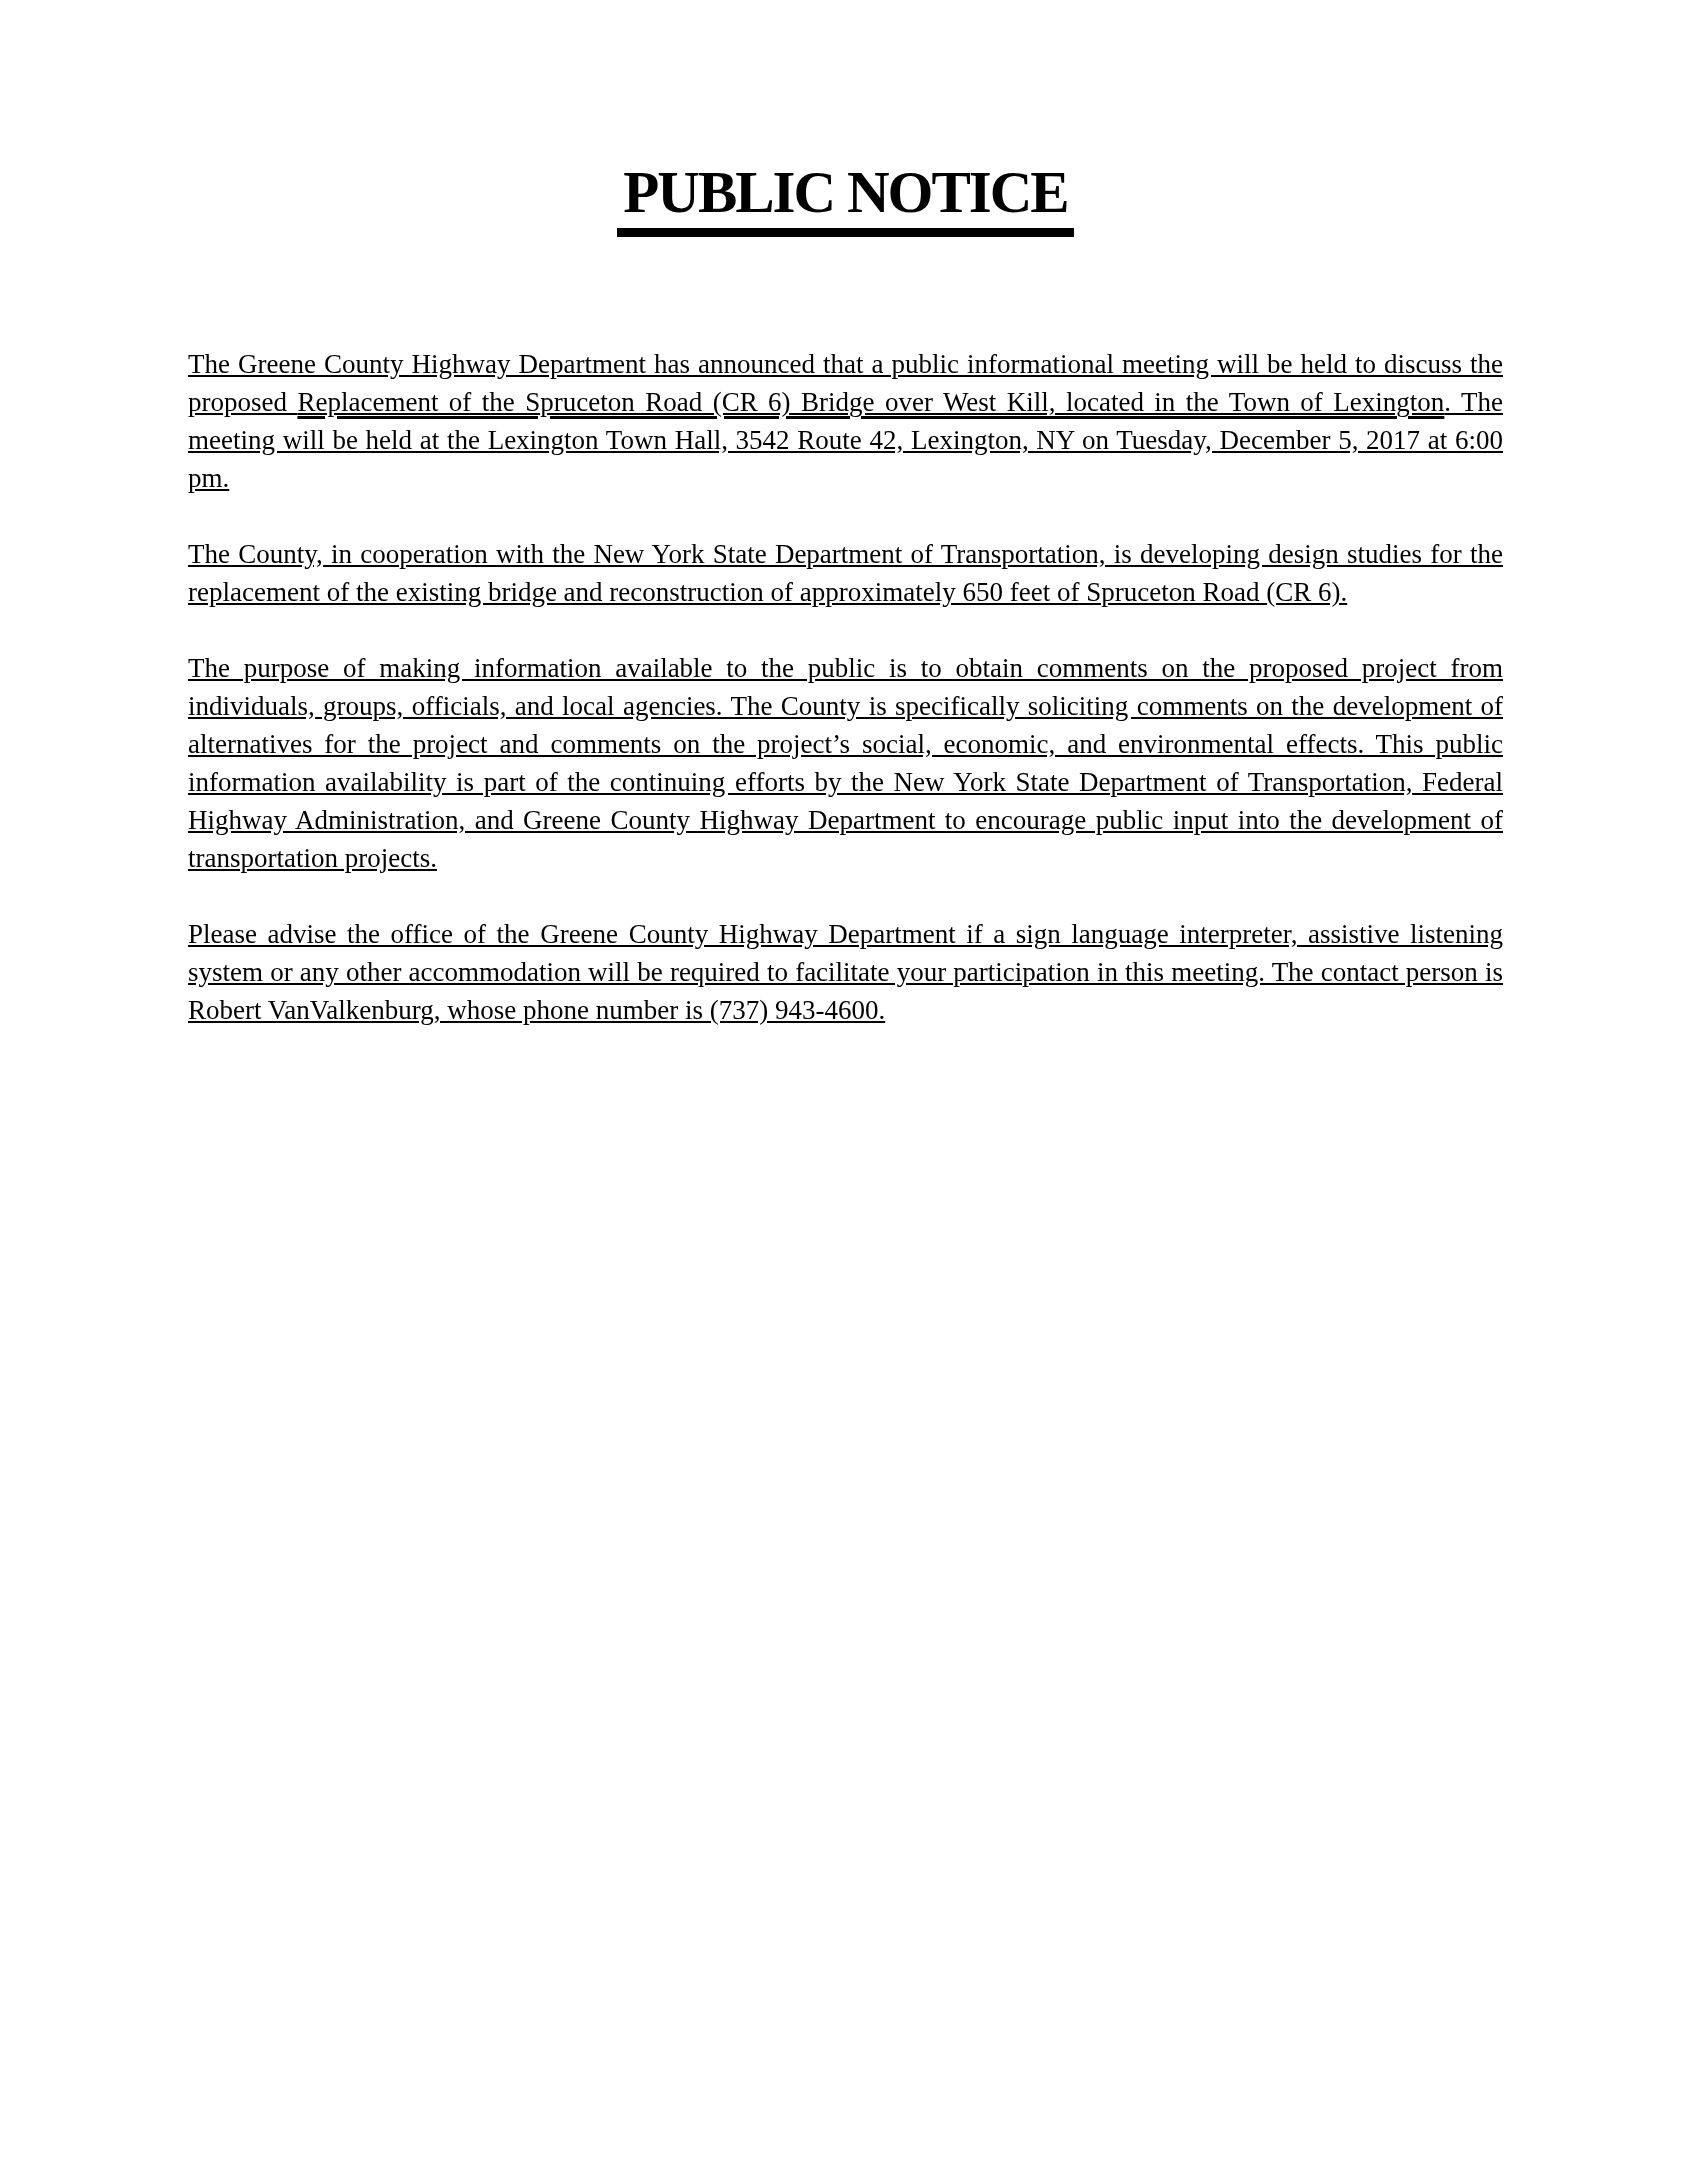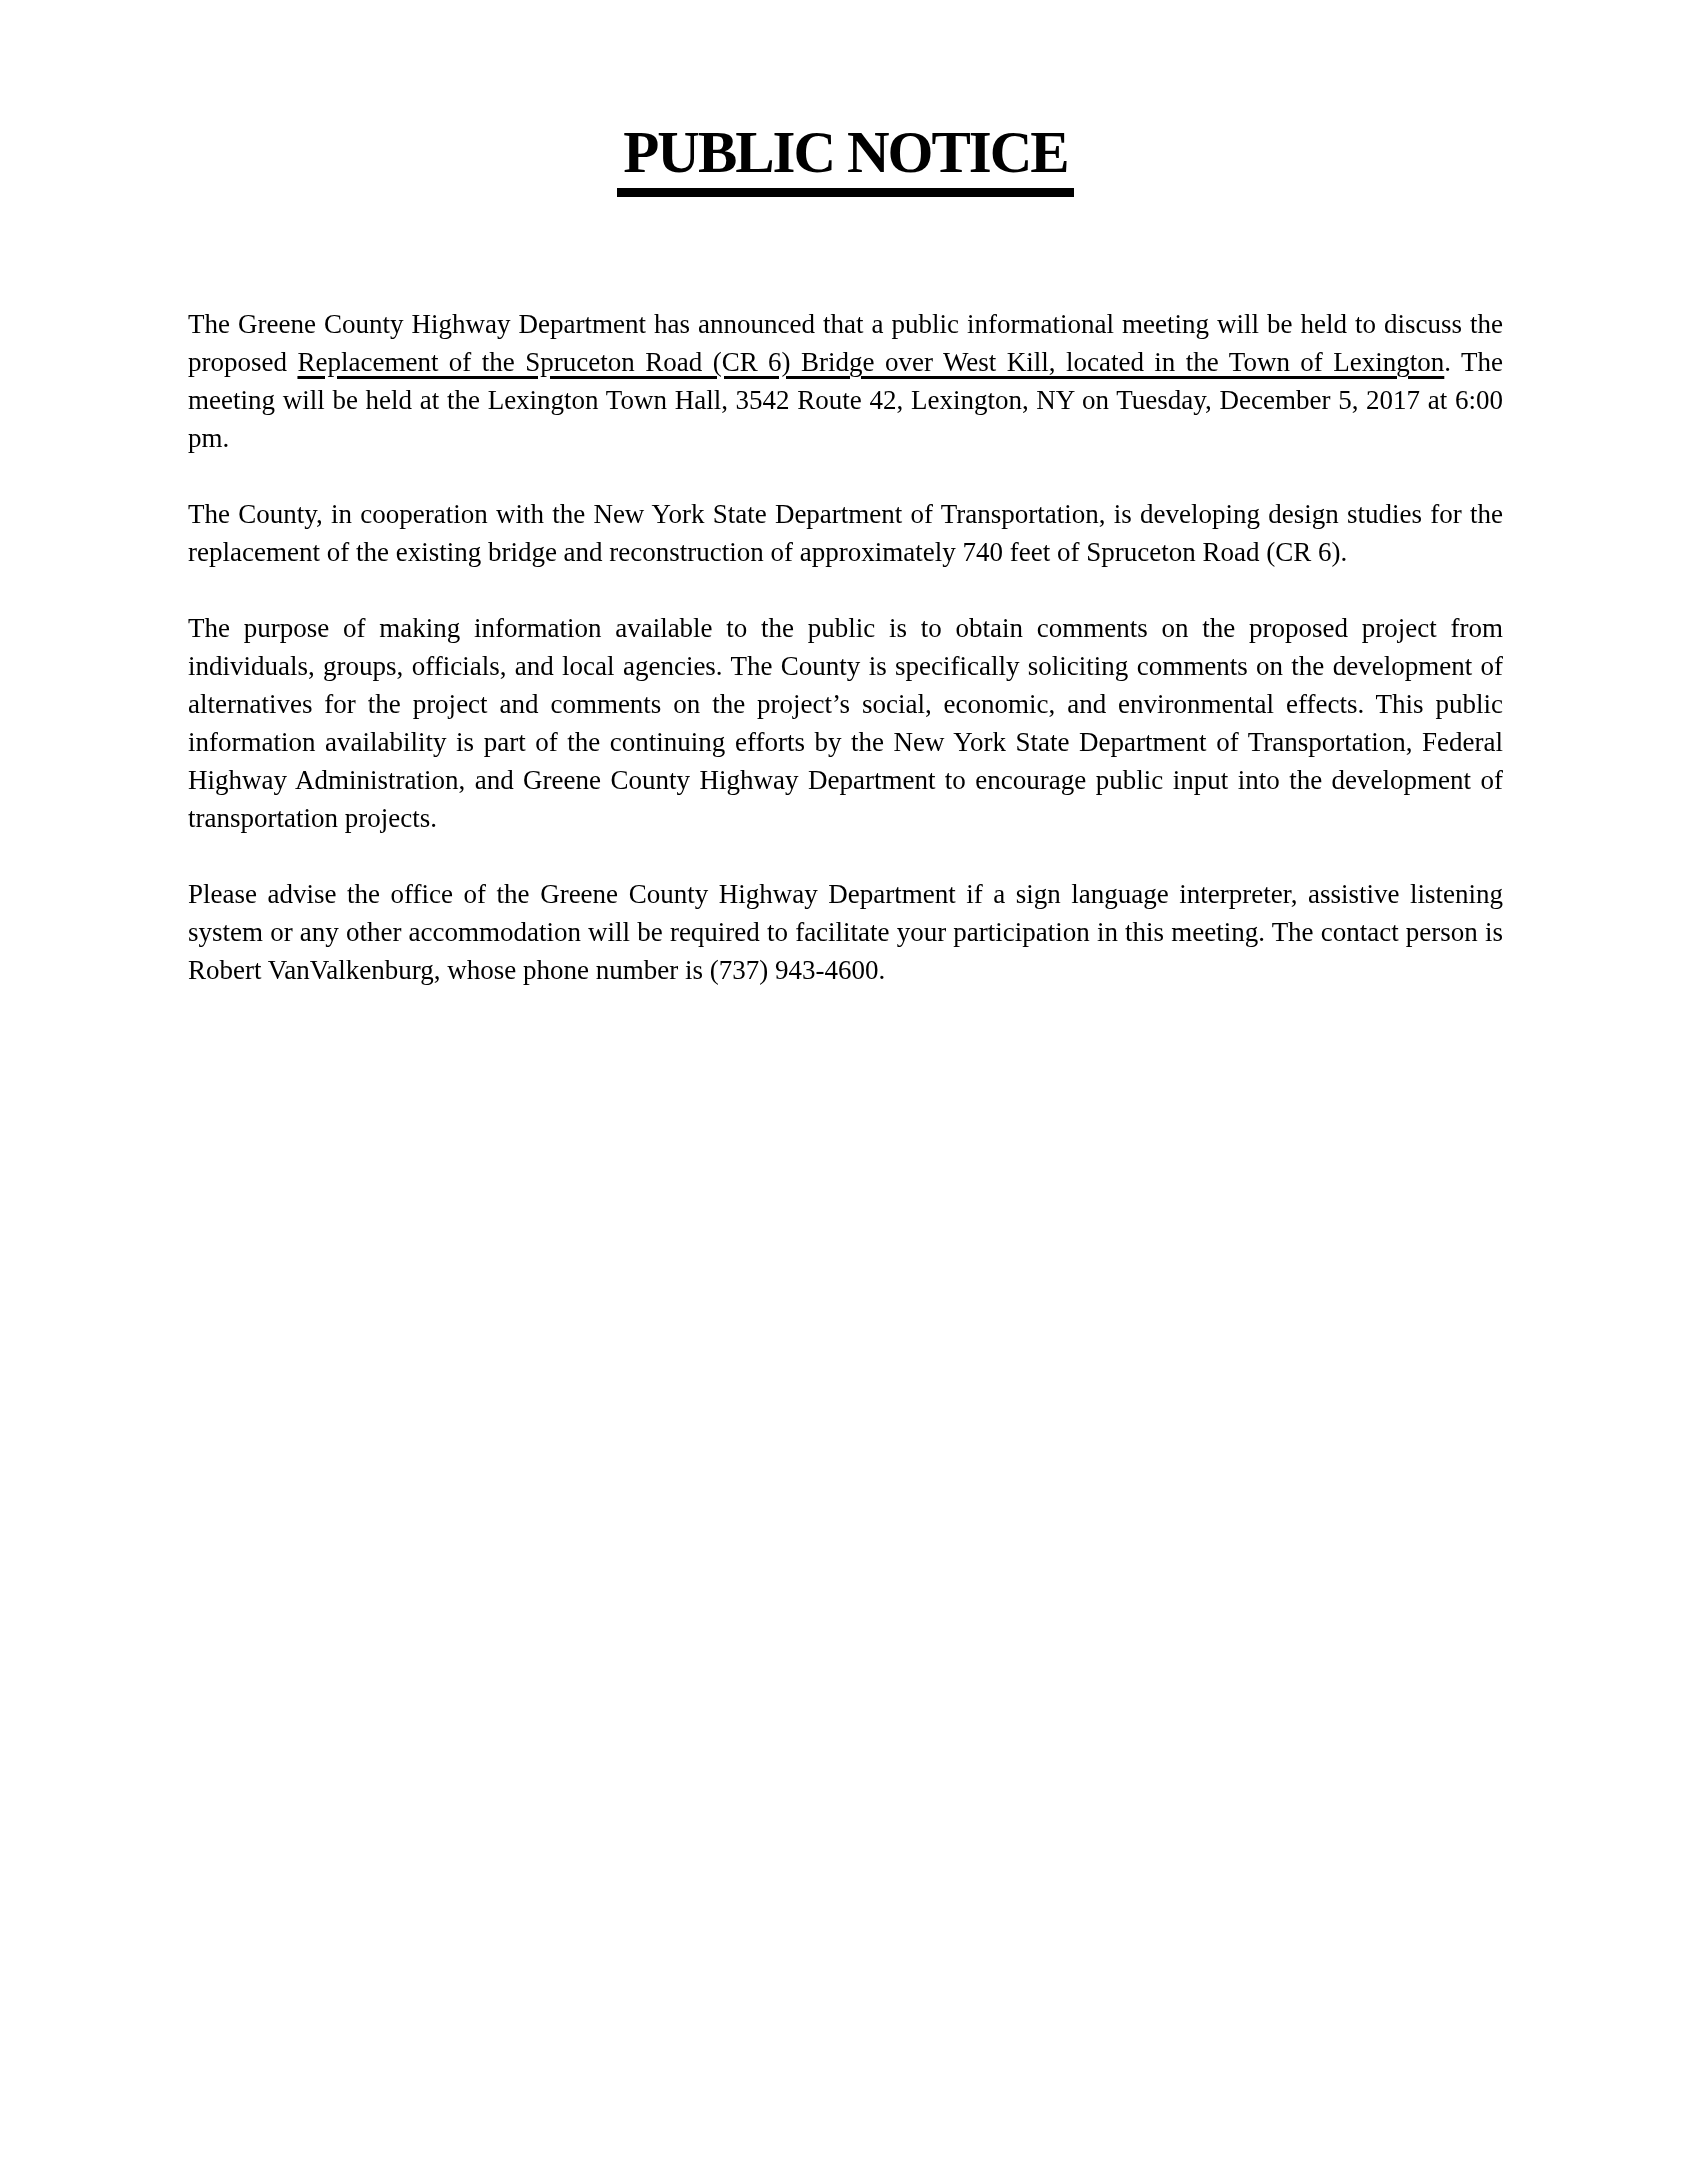--- a/index.html
+++ b/index.html
@@ -11,23 +11,24 @@
     width: 1683px;
     height: 2178px;
     position: relative;
     font-family: "Liberation Serif", serif;
     color: #000000;
   }
   .sheet {
     box-sizing: border-box;
     width: 1683px;
     height: 2178px;
-    padding: 80px 180px 0 188px;
+    padding: 120px 180px 0 188px;
     background: #ffffff;
     overflow: hidden;
+    text-decoration: underline;
   }
   .title-wrap {
     text-align: center;
     line-height: 0;
   }
   .title {
     display: inline-block;
     font-size: 59px;
     font-weight: 700;
     line-height: 65px;
@@ -68,21 +69,21 @@
 
   <div class="title-wrap">
     <h1 class="title">PUBLIC NOTICE</h1>
   </div>
 
 
   <section class="body-text">
 
     <p><span>The Greene County Highway Department has announced that a public informational meeting will be held to discuss the proposed </span><span class="u">Replacement of the Spruceton Road (CR 6) Bridge over West Kill, located in the Town of Lexington</span><span>. The meeting will be held at the Lexington Town Hall, 3542 Route 42, Lexington, NY on Tuesday, December 5, 2017 at 6:00 pm.</span></p>
 
-    <p>The County, in cooperation with the New York State Department of Transportation, is developing design studies for the replacement of the existing bridge and reconstruction of approximately 740 feet of Spruceton Road (CR 6).</p>
+    <p>The County, in cooperation with the New York State Department of Transportation, is developing design studies for the replacement of the existing bridge and reconstruction of approximately 650 feet of Spruceton Road (CR 6).</p>
 
     <p>The purpose of making information available to the public is to obtain comments on the proposed project from individuals, groups, officials, and local agencies. The County is specifically soliciting comments on the development of alternatives for the project and comments on the project’s social, economic, and environmental effects. This public information availability is part of the continuing efforts by the New York State Department of Transportation, Federal Highway Administration, and Greene County Highway Department to encourage public input into the development of transportation projects.</p>
 
     <p>Please advise the office of the Greene County Highway Department if a sign language interpreter, assistive listening system or any other accommodation will be required to facilitate your participation in this meeting. The contact person is Robert VanValkenburg, whose phone number is (737) 943-4600.</p>
 
 
   </section>
 
 </main>
 

